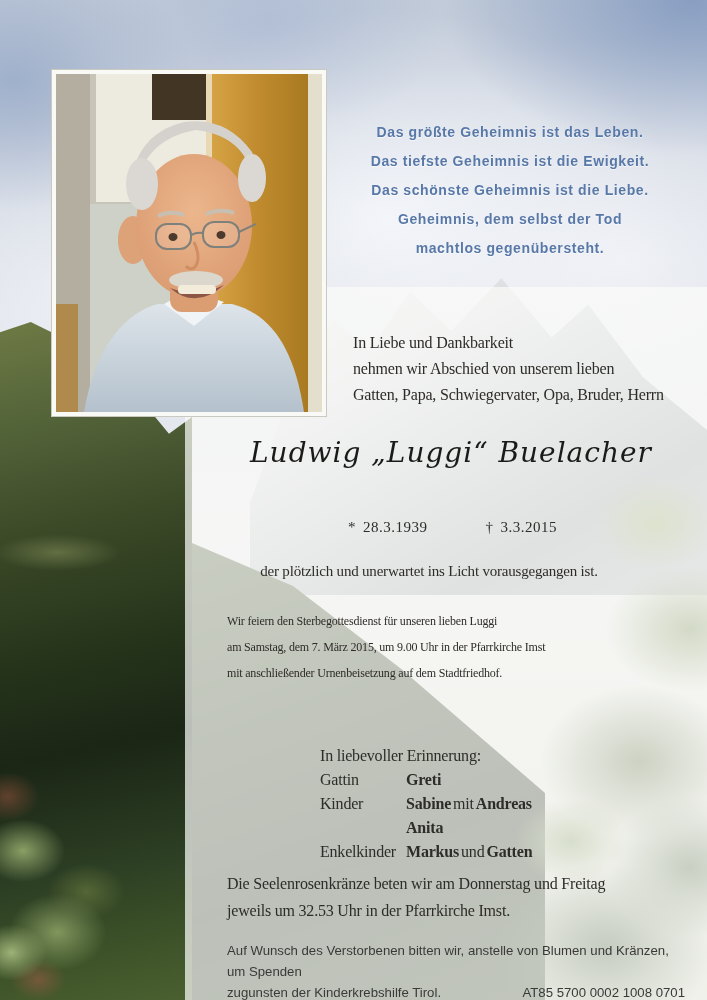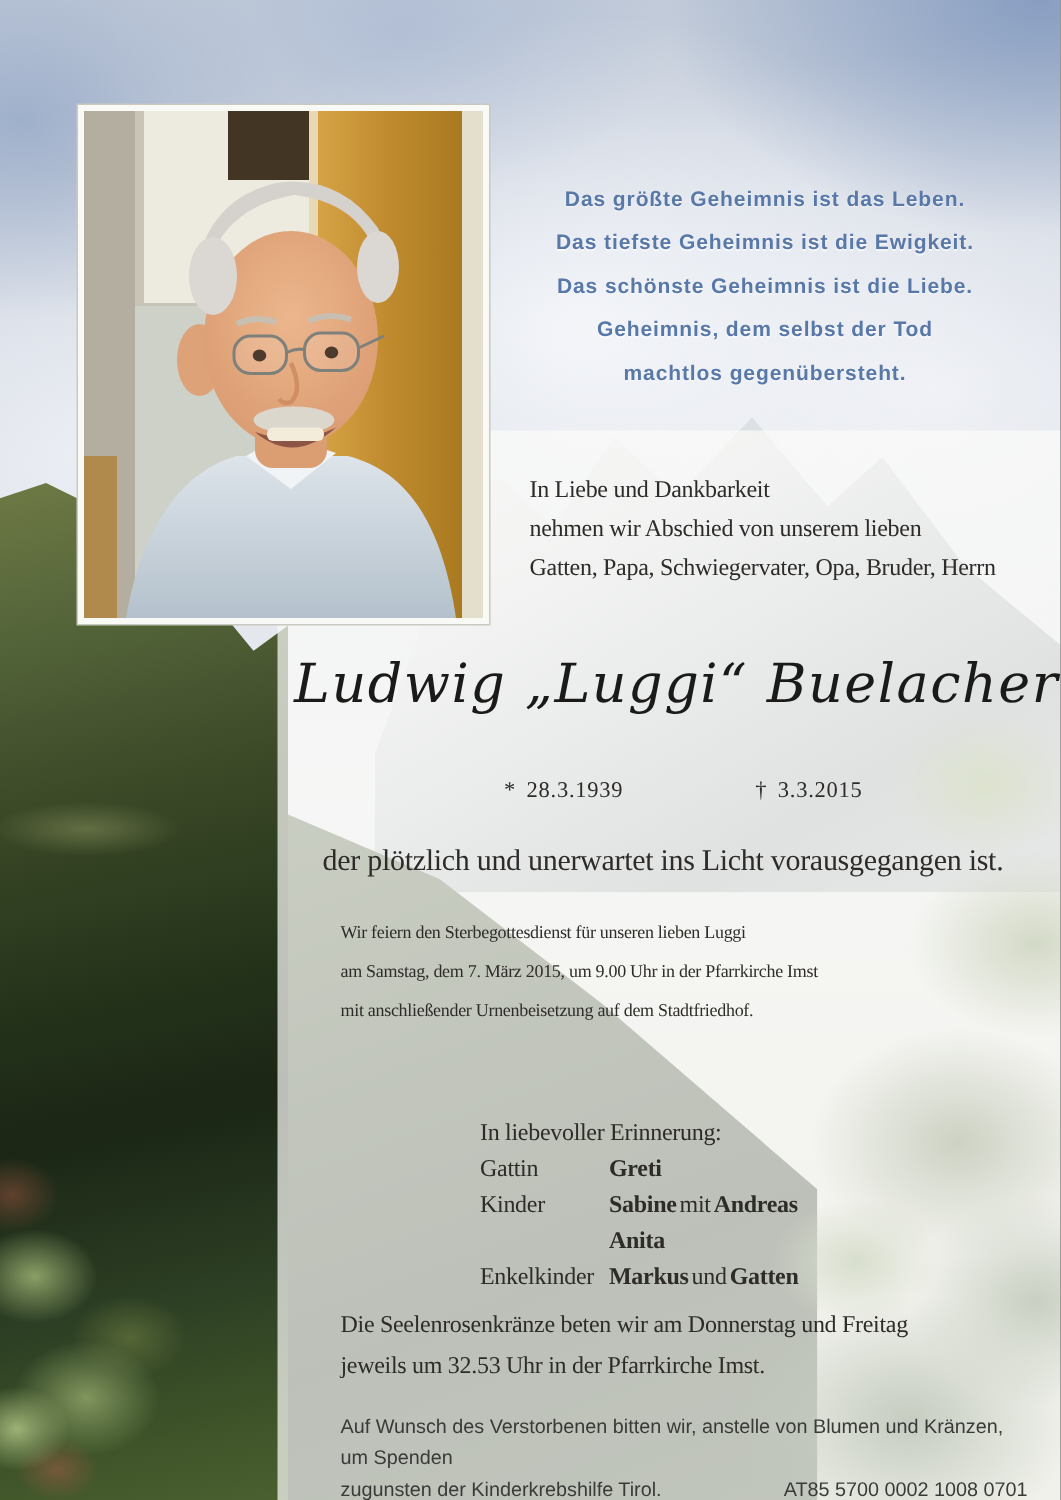--- a/index.html
+++ b/index.html
@@ -48,27 +48,27 @@
   
   .portrait{left:52px;top:70px;width:266px;height:338px;z-index:4;
     border:4px solid #f9f9f6;box-shadow:0 0 0 1px #c9c9c0;}
   .portrait svg{display:block;}
 
   
   .txt{z-index:5;color:#2e2c28;}
   .poem{left:320px;top:118px;width:380px;text-align:center;
     font-family:"Liberation Sans",sans-serif;font-size:14px;line-height:29px;
     letter-spacing:.6px;color:#5878a8;font-weight:bold;text-shadow:0 1px 1px rgba(255,255,255,.7);}
-  .intro{left:353px;top:314px;font-size:16px;line-height:26px;letter-spacing:-.2px;}
+  .intro{left:353px;top:330px;font-size:16px;line-height:26px;letter-spacing:-.2px;}
   .name{left:195px;top:436px;width:512px;text-align:center;
-    font-family:"DejaVu Serif",serif;font-style:italic;font-size:36px;
+    font-family:"DejaVu Serif",serif;font-style:italic;font-size:28px;
     letter-spacing:1px;color:#1a1a18;}
-  .dates{left:336px;top:519px;display:flex;gap:88px;font-size:15px;letter-spacing:.5px;}
+  .dates{left:348px;top:519px;display:flex;gap:58px;font-size:15px;letter-spacing:.5px;}
   .dates .sym{margin-right:7px;}
-  .epitaph{left:181px;top:563px;width:522px;text-align:center;font-size:20px;letter-spacing:-.2px;}
+  .epitaph{left:168px;top:563px;width:522px;text-align:center;font-size:15px;letter-spacing:-.2px;}
   .service{left:227px;top:608px;font-size:12px;line-height:26px;letter-spacing:-.2px;}
   .family{left:320px;top:744px;font-size:16px;line-height:24px;letter-spacing:-.2px;}
   .fam-row .fam-label{display:inline-block;width:86px;}
   .fam-bold,.fam-bold2{font-weight:bold;}
   .fam-mid{padding:0 2px;}
   .fam-mid:empty,.fam-bold2:empty{display:none;}
   .fam-closing{font-size:14px;margin-top:3px;letter-spacing:0;}
   .rosary{left:227px;top:870px;font-size:16px;line-height:27px;letter-spacing:-.2px;}
   .donation{left:227px;top:940px;width:458px;font-family:"Liberation Sans",sans-serif;
     font-size:13.2px;line-height:21px;color:#3a3a38;}

